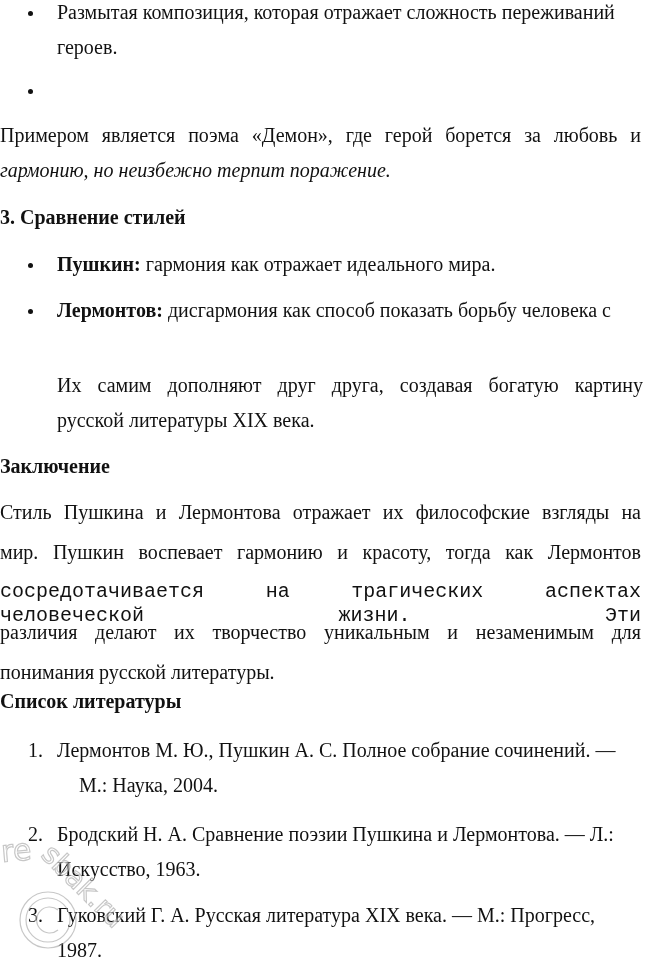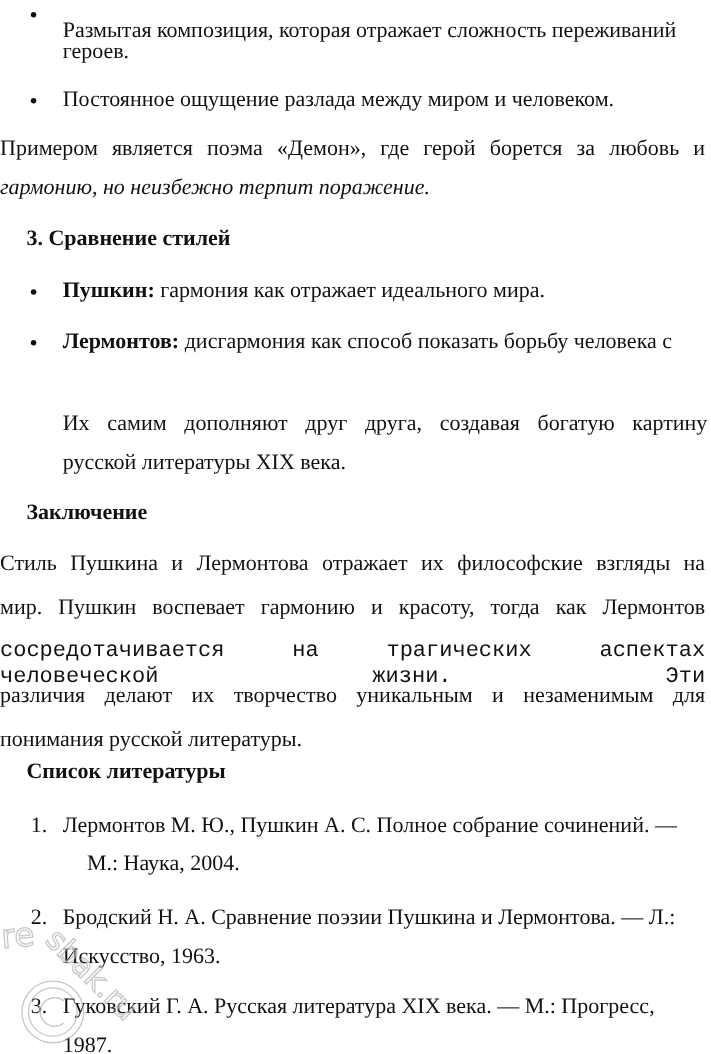--- a/index.html
+++ b/index.html
@@ -60,42 +60,41 @@
       border-radius: 50%;
       background: #111;
     }
     .num {
       position: absolute;
       left: 28px;
       line-height: 24px;
       height: 24px;
     }
     .bold { font-weight: bold; }
-    .heading { font-weight: bold; margin-left: 24px; }
+    .heading { font-weight: bold; }
     .watermark {
       position: absolute;
       left: 0;
       top: 830px;
       width: 140px;
       height: 128px;
       pointer-events: none;
       opacity: 0.55;
     }
   </style>
 </head>
 <body>
 
 <div class="page">
 
   <span class="bullet" style="top:0px;"></span>
-  <div class="line" style="left:57px; top:0px;margin-top:16px;">Размытая композиция, которая отражает сложность переживаний</div>
+  <div class="line" style="left:57px; top:0px;">Размытая композиция, которая отражает сложность переживаний</div>
   <div class="line" style="left:57px; top:35px;">героев.</div>
 
   <span class="bullet" style="top:78px;"></span>
-  <div class="line" style="left:57px; top:78px;">Постоянное ощущение разлада между миром и человеком.</div>
 
   <div class="line just" style="top:123px;">Примером является поэма «Демон», где герой борется за любовь и</div>
   <div class="line" style="top:158px;font-style:italic;">гармонию, но неизбежно терпит поражение.</div>
 
   <div class="line heading" style="top:205px;">3. Сравнение стилей</div>
 
   <span class="bullet" style="top:252px;"></span>
   <div class="line" style="left:57px; top:252px;"><span class="bold">Пушкин:</span><span> гармония как отражает идеального мира.</span></div>
 
   <span class="bullet" style="top:298px;"></span>

